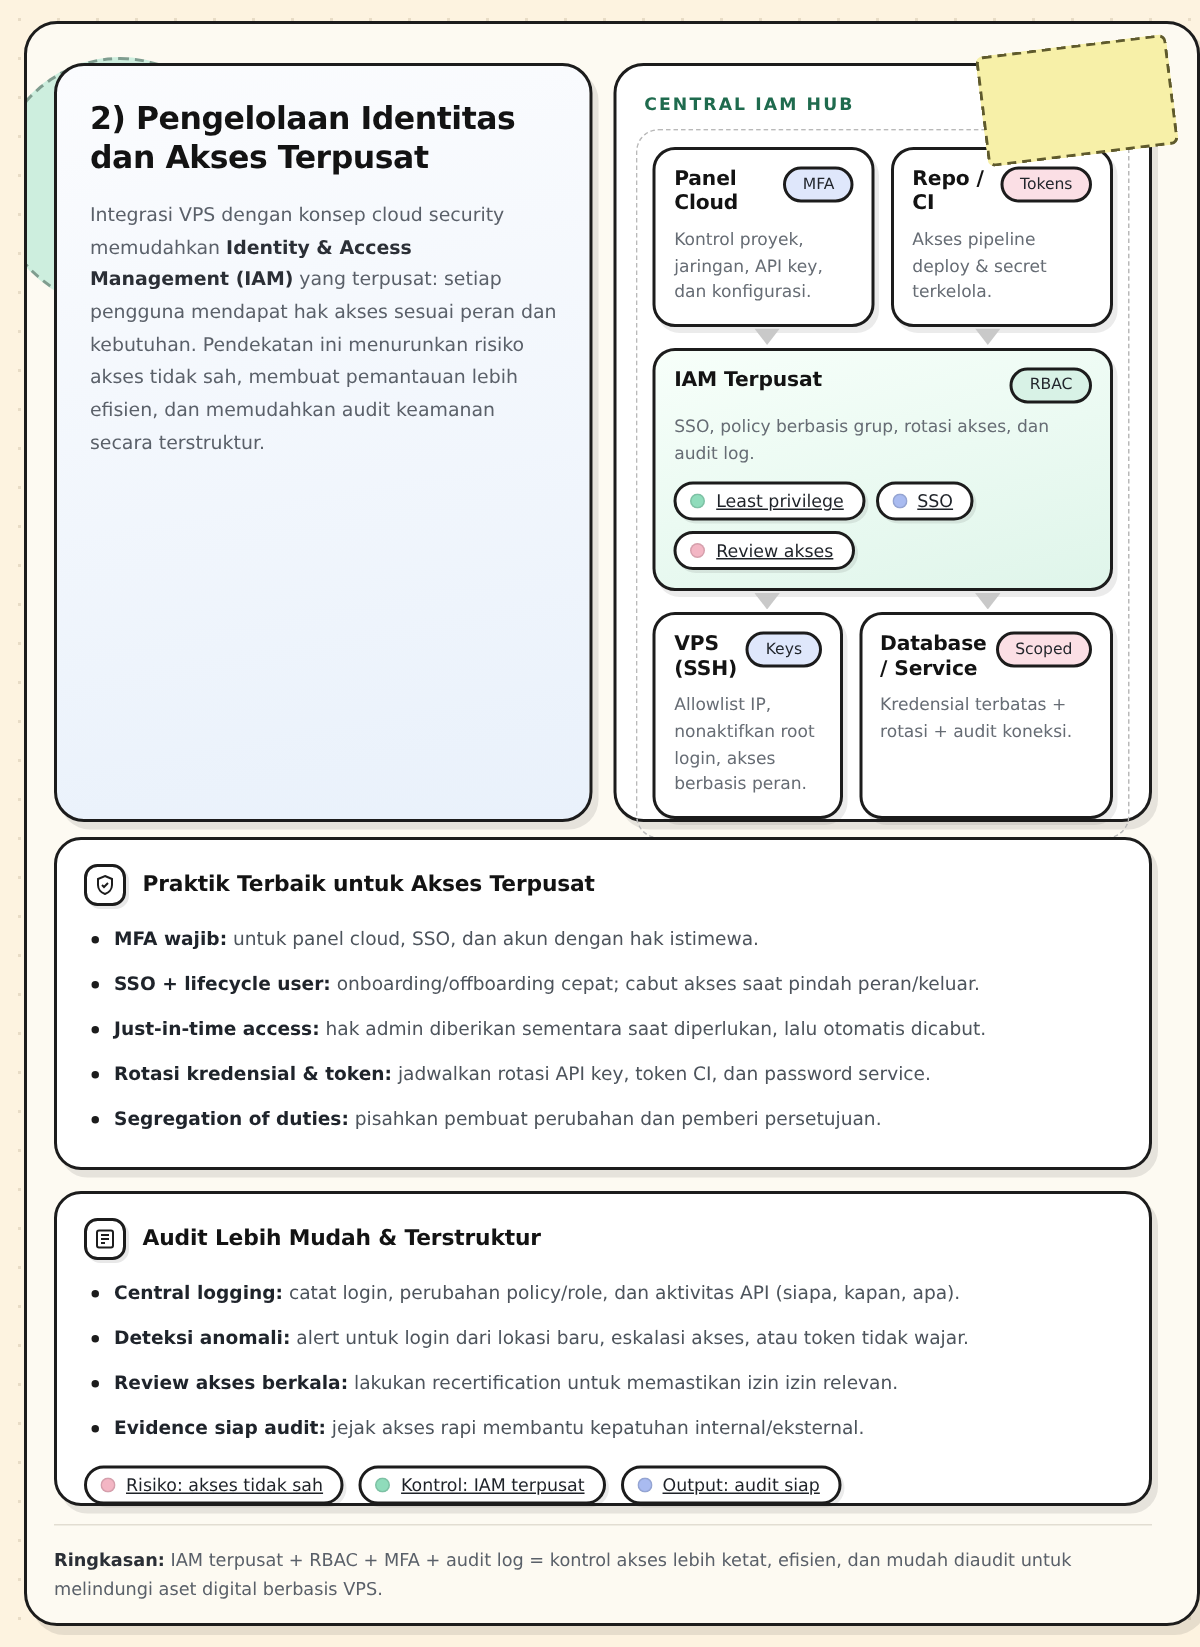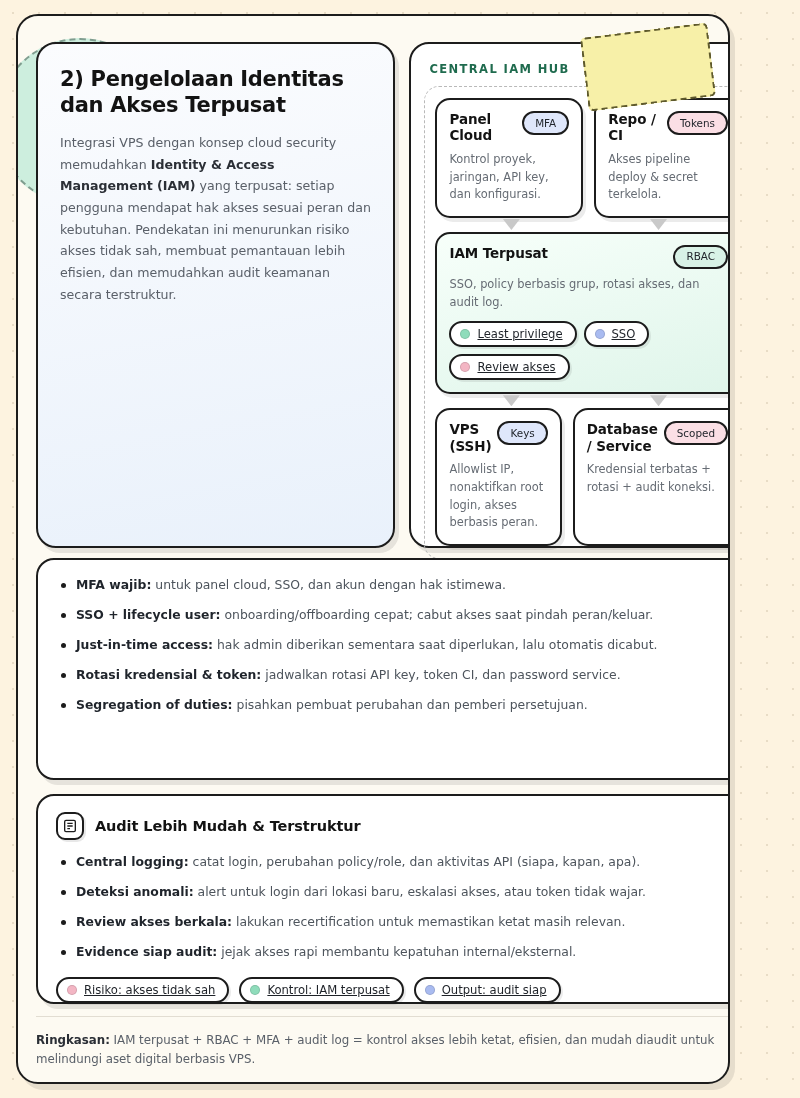--- a/index.html
+++ b/index.html
@@ -19,21 +19,21 @@
     background-color: #fdf3e0;
     background-image: radial-gradient(#e8dcc6 1px, transparent 1px);
     background-size: 26px 26px;
   }
 
   
   .frame {
     position: absolute;
     left: 16px;
     top: 14px;
-    width: 714px;
+    width: 784px;
     height: 1070px;
     background: #fdfaf2;
     border: 2.5px solid #1c1c1c;
     border-radius: 22px;
     box-shadow: 5px 6px 0 rgba(30,30,30,0.10);
     overflow: hidden;
   }
 
   
   .deco-circle {
@@ -384,20 +384,29 @@
             </div>
           </div>
 
         </div>
       </div>
     </div>
 
     <div class="deco-note"></div>
 
     <div class="section" id="sec-practices">
+      <div class="sec-head">
+        <div class="sec-icon">
+          <svg width="16" height="16" viewBox="0 0 24 24" fill="none" stroke="#1c1c1c" stroke-width="2">
+            <path d="M12 3 L19 6 V12 C19 16.2 15.9 19.7 12 21 C8.1 19.7 5 16.2 5 12 V6 Z"></path>
+            <path d="M9 12 l2 2 l4 -4"></path>
+          </svg>
+        </div>
+        <div class="sec-title">Praktik Terbaik untuk Akses Terpusat</div>
+      </div>
       <ul class="bullets">
         <li><b>MFA wajib:</b><span> untuk panel cloud, SSO, dan akun dengan hak istimewa.</span></li>
         <li><b>SSO + lifecycle user:</b><span> onboarding/offboarding cepat; cabut akses saat pindah peran/keluar.</span></li>
         <li><b>Just-in-time access:</b><span> hak admin diberikan sementara saat diperlukan, lalu otomatis dicabut.</span></li>
         <li><b>Rotasi kredensial &amp; token:</b><span> jadwalkan rotasi API key, token CI, dan password service.</span></li>
         <li><b>Segregation of duties:</b><span> pisahkan pembuat perubahan dan pemberi persetujuan.</span></li>
       </ul>
     </div>
 
     <div class="section" id="sec-audit">
@@ -406,21 +415,21 @@
           <svg width="16" height="16" viewBox="0 0 24 24" fill="none" stroke="#1c1c1c" stroke-width="2">
             <rect x="4" y="3.5" width="16" height="17" rx="2"></rect>
             <path d="M8 8 h8 M8 12 h8 M8 16 h4"></path>
           </svg>
         </div>
         <div class="sec-title">Audit Lebih Mudah &amp; Terstruktur</div>
       </div>
       <ul class="bullets">
         <li><b>Central logging:</b><span> catat login, perubahan policy/role, dan aktivitas API (siapa, kapan, apa).</span></li>
         <li><b>Deteksi anomali:</b><span> alert untuk login dari lokasi baru, eskalasi akses, atau token tidak wajar.</span></li>
-        <li><b>Review akses berkala:</b><span> lakukan recertification untuk memastikan ketat masih relevan.</span></li>
+        <li><b>Review akses berkala:</b><span> lakukan recertification untuk memastikan izin izin relevan.</span></li>
         <li><b>Evidence siap audit:</b><span> jejak akses rapi membantu kepatuhan internal/eksternal.</span></li>
       </ul>
       <div class="tag-row">
         <div class="chip">
           <span class="dot pink"></span>
           <span>Risiko: akses tidak sah</span>
         </div>
         <div class="chip">
           <span class="dot green"></span>
           <span>Kontrol: IAM terpusat</span>

